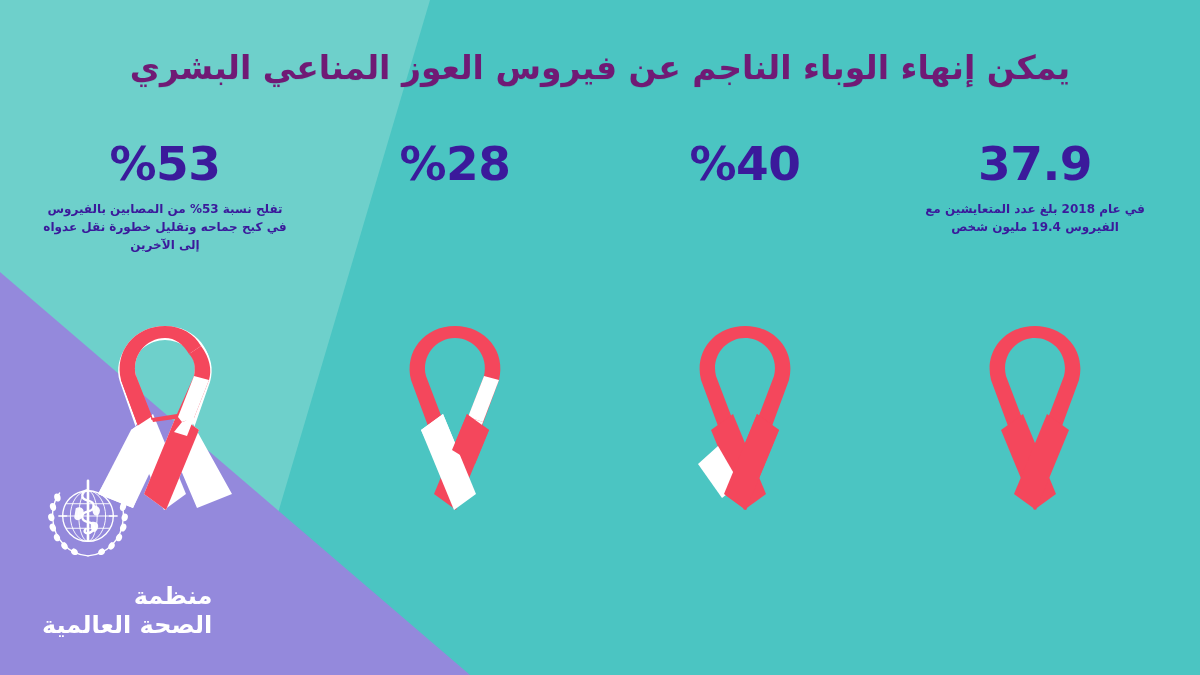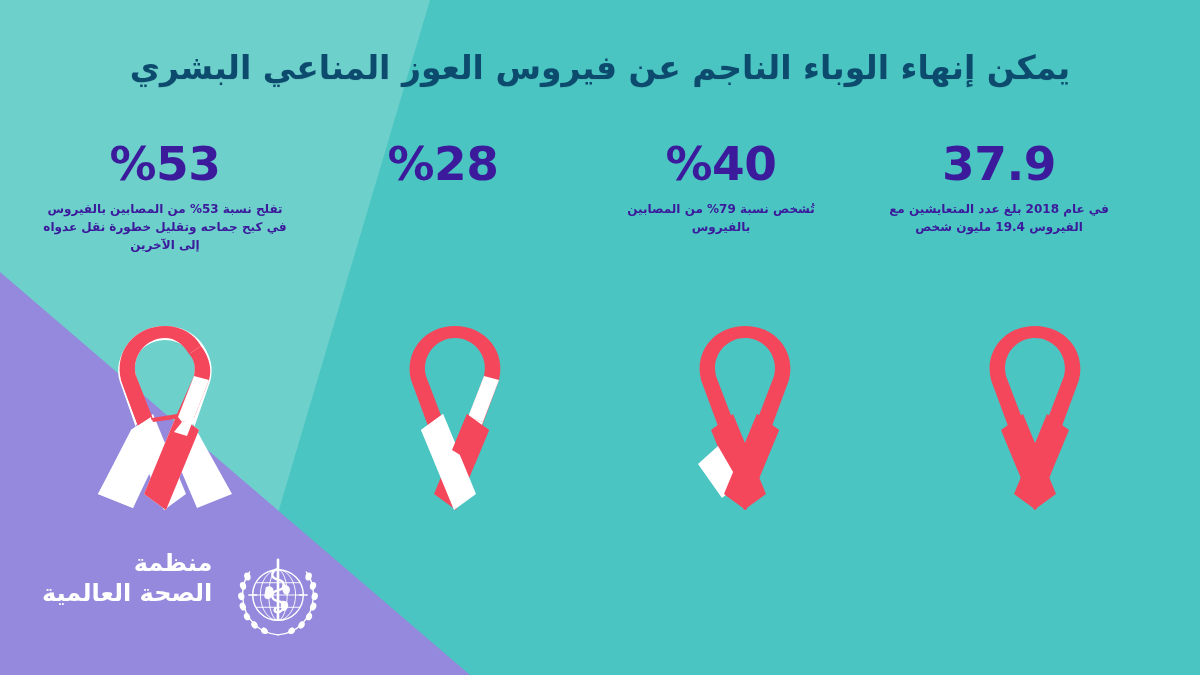--- a/index.html
+++ b/index.html
@@ -17,37 +17,37 @@
   }
   
   .bg-layer { position:absolute; inset:0; width:100%; height:100%; }
   .bg-svg { display:block; width:1200px; height:675px; }
 
   
   .title {
     position:absolute;
     top:46px; left:0; right:0;
     text-align:center;
-    color:#0c4a6e;
+    color:#701a75;
     font-size:33px;
     font-weight:bold;
     line-height:1.34;
     letter-spacing:0.5px;
     padding:0 23px;
     direction:rtl;
     text-shadow:0 1px 0 rgba(0,0,0,0.04);
   }
 
   
   .stats {
     position:absolute;
     top:140px; left:0; right:0;
     display:flex;
     flex-direction:row-reverse;
-    justify-content:flex-start;
+    justify-content:space-between;
     padding:0 26px;
     direction:rtl;
   }
   .stat { width:278px; text-align:center; }
   .stat-number {
     color:#3B1A9B;
     font-size:47px;
     font-weight:bold;
     line-height:1.0;
     letter-spacing:-0.5px;
@@ -80,22 +80,22 @@
     justify-content:center;
     align-items:flex-start;
   }
   .ribbon-svg { display:block; width:150px; height:200px; }
 
   
   .who-logo {
     position:absolute;
     left:42px; bottom:34px;
     display:flex;
-    flex-direction:row;
-    align-items:flex-start;
+    flex-direction:column;
+    align-items:flex-end;
     gap:20px;
     direction:rtl;
   }
   .who-emblem { width:92px; height:92px; display:block; flex:0 0 auto; }
   .who-text {
     color:#ffffff;
     font-size:24px;
     font-weight:bold;
     line-height:1.24;
     text-align:right;
@@ -126,21 +126,20 @@
       <div class="stat-number">%53</div>
       <div class="stat-desc">تفلح نسبة 53% من المصابين بالفيروس في كبح جماحه وتقليل خطورة نقل عدواه إلى الآخرين</div>
     </div>
 
     <div class="stat">
       <div class="stat-number">%28</div>
     </div>
 
     <div class="stat">
       <div class="stat-number">%40</div>
-      <div class="stat-desc">تُشخص نسبة 79% من المصابين بالفيروس</div>
     </div>
 
     <div class="stat">
       <div class="stat-number">37.9</div>
       <div class="stat-desc">في عام 2018 بلغ عدد المتعايشين مع الفيروس 19.4 مليون شخص</div>
     </div>
 
   </div>
 
   <div class="ribbons">

